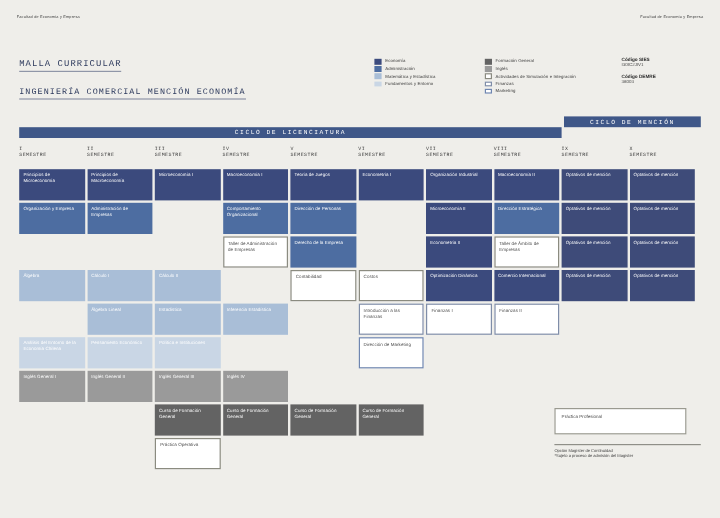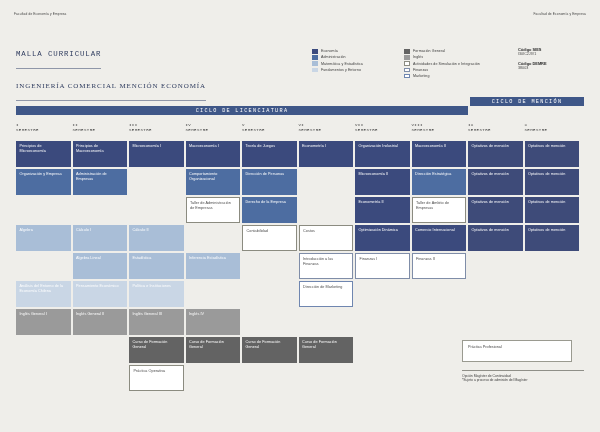--- a/index.html
+++ b/index.html
@@ -19,23 +19,23 @@
   .fac-head-r {
     position: absolute; right: 14px; top: 12px;
     font-size: 3.2px; letter-spacing: .15px; color: #3f3f3f;
   }
 
   .title-block { position: absolute; left: 16px; top: 42px; }
   .title-main, .title-sub {
     font-family: "Liberation Mono", monospace;
     font-size: 7.4px; letter-spacing: .9px; color: #2e3b5e;
     border-bottom: .6px solid #8f96a8;
-    display: inline-block; padding-bottom: 10px;
-  }
-  .title-sub { margin-top: 13px; font-size: 7px; font-family: Liberation Serif, serif; }
+    display: inline-block; padding-bottom: 1px;
+  }
+  .title-sub { margin-top: 13px; font-size: 7px; }
 
   
   .legend { position: absolute; top: 49px; display: flex; flex-direction: column; gap: 1.6px; }
   .legend.col1 { left: 312px; }
   .legend.col2 { left: 404px; }
   .lg-row { display: flex; align-items: center; gap: 3px; }
   .sw { width: 6px; height: 4.6px; flex: none; }
   .sw.outline { background: #fff; border: .7px solid #6f7ea0; }
   .lg-txt { font-size: 3.6px; color: #3a3a3a; letter-spacing: .08px; white-space: nowrap; }
 

